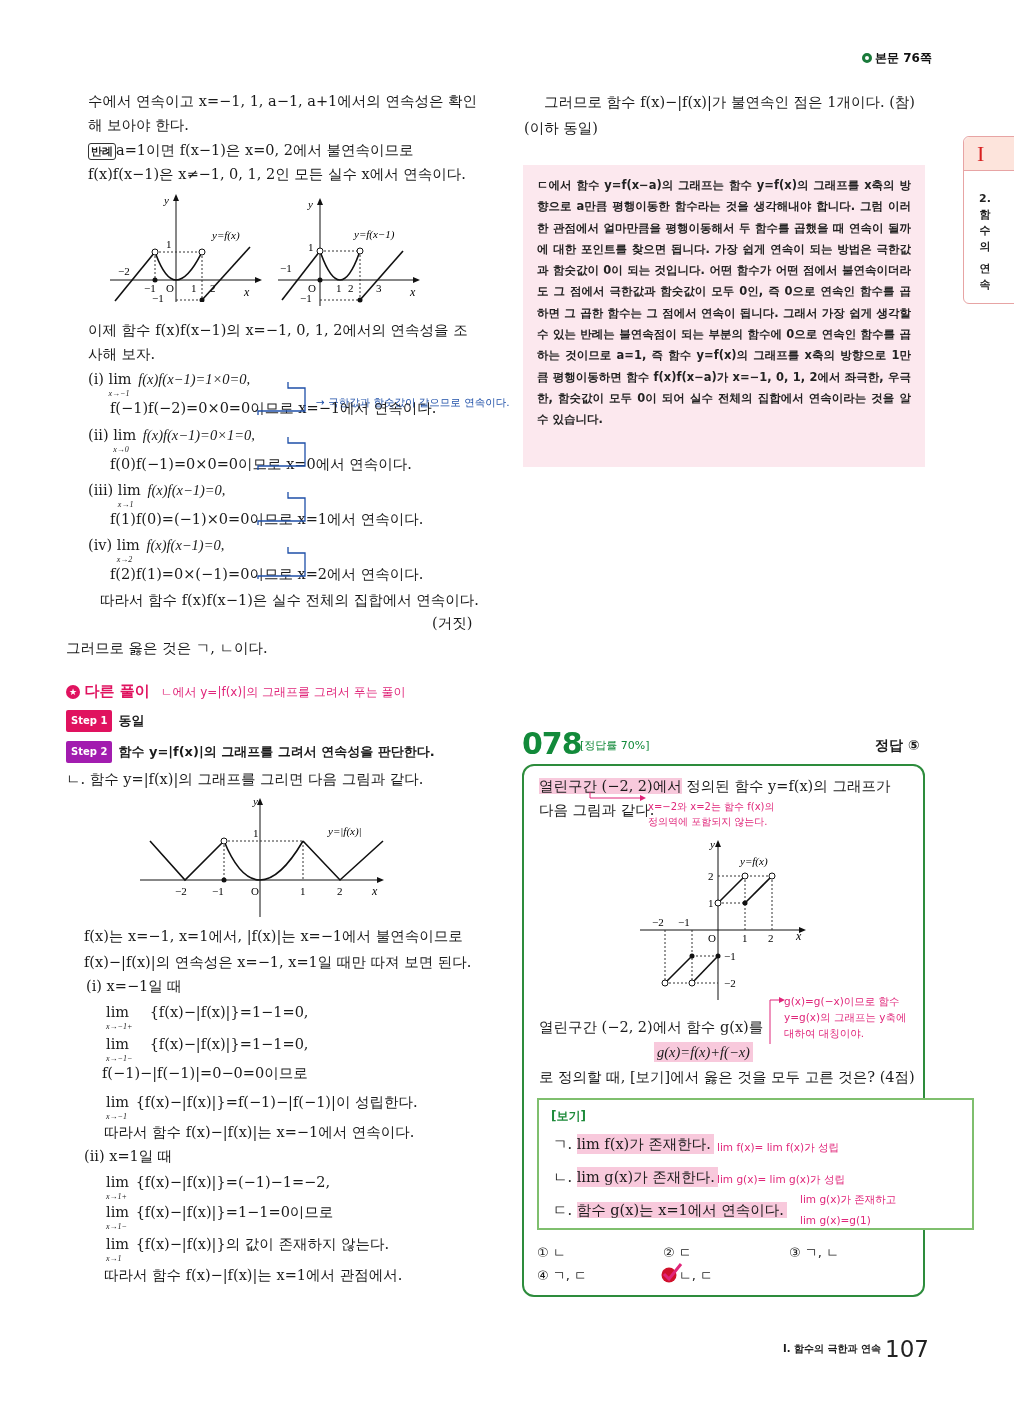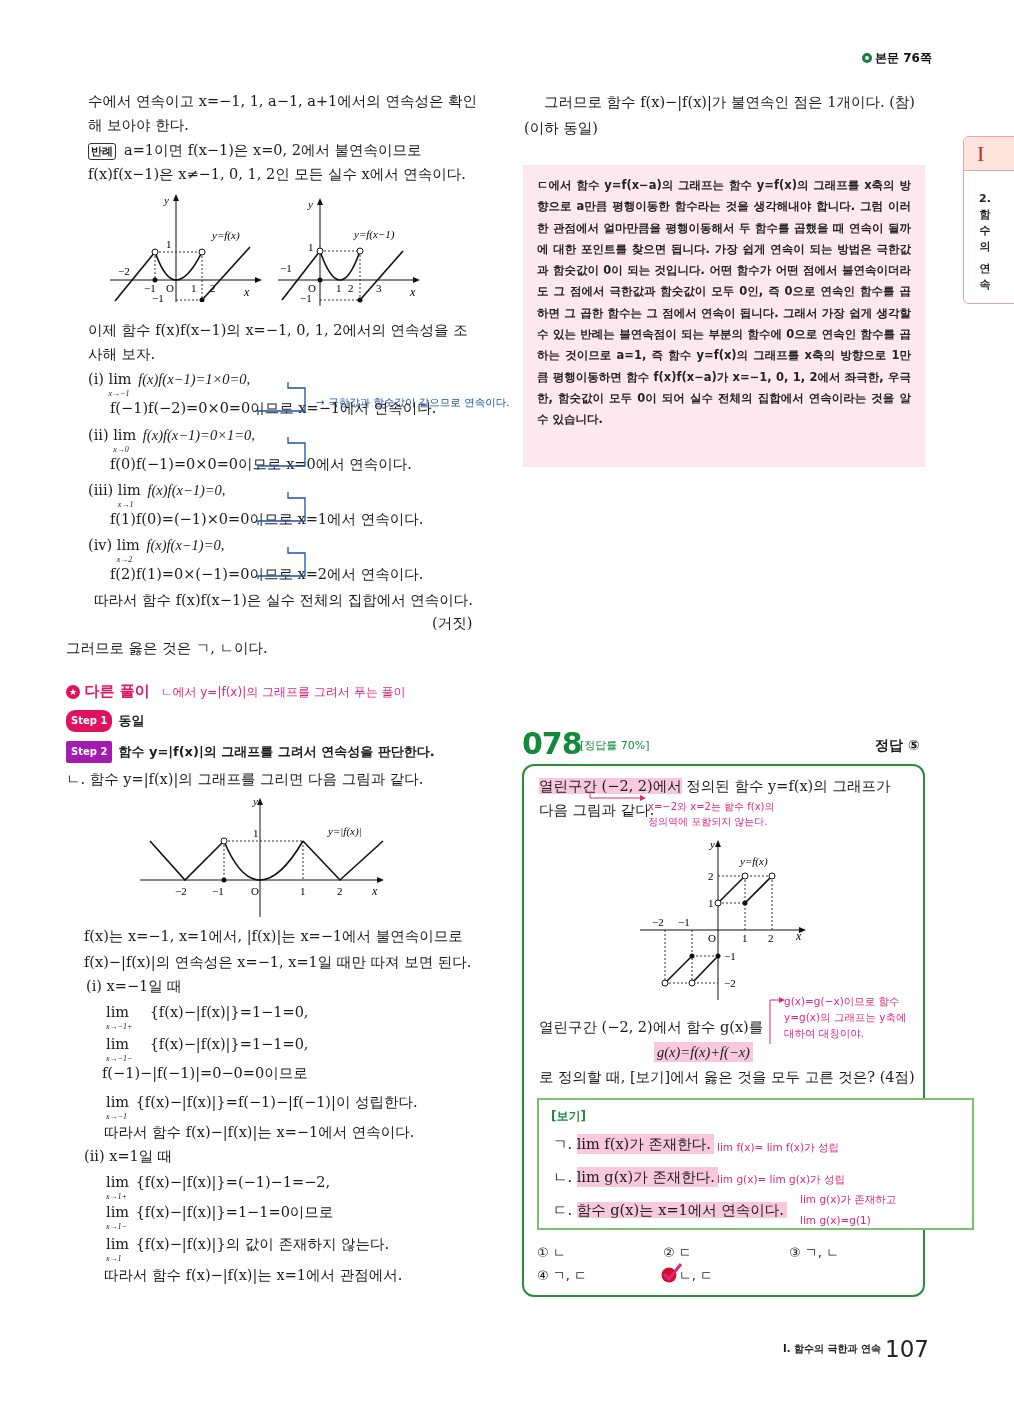--- a/index.html
+++ b/index.html
@@ -5,33 +5,33 @@
   * { box-sizing: border-box; margin: 0; padding: 0; }
   html, body { width: 1014px; height: 1419px; background: #ffffff; overflow: hidden; }
   body { position: relative; font-family: "DejaVu Serif", serif; color: #1a1a1a; font-size: 14px; }
   .abs { position: absolute; }
   .line { position: absolute; white-space: nowrap; font-size: 14.5px; line-height: 20px; }
   .m { font-family: "Liberation Serif", serif; font-style: italic; }
   .sans { font-family: "DejaVu Sans", sans-serif; }
   .blue { color: #1e4fa8; margin-top: 8px; }
   .ref { top: 50px; left: 862px; font-family: "DejaVu Sans", sans-serif; font-weight: bold; font-size: 12px; color: #111; }
   .ref .dot { display: inline-block; width: 10px; height: 10px; border: 3px solid #1a7a3a; border-radius: 50%; vertical-align: -1px; margin-right: 3px; }
-  .badge-box { display: inline-block; border: 1.5px solid #333; border-radius: 3px; font-size: 11px; padding: 0 2px; line-height: 15px; font-family: "DejaVu Sans", sans-serif; font-weight: bold; margin-right: 8px; }
+  .badge-box { display: inline-block; border: 1.5px solid #333; border-radius: 3px; font-size: 11px; padding: 0 2px; line-height: 15px; font-family: "DejaVu Sans", sans-serif; font-weight: bold; margin-right: 0; }
   .sub { font-size: 8px; position: absolute; left: 0; top: 15px; font-style: italic; font-family: "Liberation Serif", serif; }
   .lim { position: relative; display: inline-block; margin-right: 2px; }
   .point-box { position: absolute; left: 523px; top: 165px; width: 402px; height: 302px; background: #fce8ee; padding: 10px 14px; }
   .point-title { font-family: "DejaVu Sans", sans-serif; font-weight: bold; color: #1e3fb0; font-size: 12.5px; margin-bottom: 4px; }
   .point-text { font-family: "DejaVu Sans", sans-serif; font-size: 11.5px; line-height: 21.3px; font-weight: bold; color: #222; text-align: justify; }
   .side-tab { position: absolute; left: 963px; top: 136px; width: 60px; height: 168px; border: 1px solid #e7a4a4; border-radius: 6px; background: #fff; }
   .side-tab .top { height: 34px; background: #fde4dc; border-bottom: 1px solid #e7a4a4; border-radius: 6px 6px 0 0; color: #d82020; font-family: "Liberation Serif", serif; font-size: 22px; padding-left: 13px; line-height: 34px; }
   .side-tab .vert { font-family: "DejaVu Sans", sans-serif; font-weight: bold; font-size: 11px; width: 14px; margin: 20px 0 0 14px; line-height: 16px; text-align: center; color: #222; }
   .other-title { font-family: "DejaVu Sans", sans-serif; font-weight: bold; color: #e0125f; font-size: 15px; }
   .other-sub { font-family: "DejaVu Sans", sans-serif; color: #e0267a; font-size: 12px; }
   .step { display: inline-block; font-family: "DejaVu Sans", sans-serif; color: #fff; font-size: 10px; padding: 1px 5px; border-radius: 2px; margin-right: 6px; vertical-align: 1px; }
-  .step1 { background: #e0125f; border-radius: 9px; }
+  .step1 { background: #e0125f; }
   .step2 { background: #a21caf; }
   .prob-num { position: absolute; left: 522px; top: 726px; font-family: "DejaVu Sans", sans-serif; font-weight: bold; color: #128a3a; font-size: 30px; letter-spacing: -1px; }
   .prob-rate { position: absolute; left: 580px; top: 738px; font-family: "DejaVu Sans", sans-serif; font-weight: normal; color: #128a3a; font-size: 11px; }
   .answer { position: absolute; left: 875px; top: 737px; font-family: "DejaVu Sans", sans-serif; font-weight: bold; font-size: 14px; }
   .prob-box { position: absolute; left: 522px; top: 764px; width: 403px; height: 533px; border: 2px solid #2d8c3c; border-radius: 12px; }
   .hl { background: #f8c9dc; }
   .bogi-box { position: absolute; left: 537px; top: 1098px; width: 437px; height: 132px; border: 2px solid #7fbf6e; background: #fff; }
   .bogi-title { position: absolute; left: 12px; top: 8px; font-family: "DejaVu Sans", sans-serif; font-weight: bold; font-size: 12px; color: #1d8a3a; }
   .note { font-family: "DejaVu Sans", sans-serif; font-size: 10px; color: #e0267a; }
   .footer { position: absolute; left: 783px; top: 1342px; font-family: "DejaVu Sans", sans-serif; font-size: 10px; font-weight: bold; }
@@ -154,21 +154,21 @@
 
 <svg class="abs" style="left:250px;top:380px" width="70" height="200">
   <g fill="none" stroke="#1e4fa8" stroke-width="1.3">
     <path d="M38,2 L38,8 L55,8 L55,31 L8,31 L8,35"></path>
     <path d="M38,57 L38,63 L55,63 L55,86 L8,86 L8,90"></path>
     <path d="M38,112 L38,118 L55,118 L55,141 L8,141 L8,145"></path>
     <path d="M38,167 L38,173 L55,173 L55,196 L8,196 L8,199"></path>
   </g>
 </svg>
 
-<div class="line" style="left:94px;top:590px">따라서 함수 f(x)f(x−1)은 실수 전체의 집합에서 연속이다.</div>
+<div class="line" style="left:100px;top:590px">따라서 함수 f(x)f(x−1)은 실수 전체의 집합에서 연속이다.</div>
 <div class="line" style="left:432px;top:613px">(거짓)</div>
 <div class="line" style="left:66px;top:638px">그러므로 옳은 것은 ㄱ, ㄴ이다.</div>
 
 <div class="line" style="left:66px;top:681px">
   <span style="display:inline-block;width:14px;height:14px;border-radius:50%;background:#e0125f;color:#fff;font-size:9px;text-align:center;line-height:14px;vertical-align:1px">★</span>
   <span class="other-title">다른 풀이</span>
   <span class="other-sub" style="margin-left:6px">ㄴ에서 y=|f(x)|의 그래프를 그려서 푸는 풀이</span>
 </div>
 <div class="line sans" style="left:66px;top:710px;font-size:13px;font-weight:bold">
   <span class="step step1">Step 1</span><span>동일</span>

